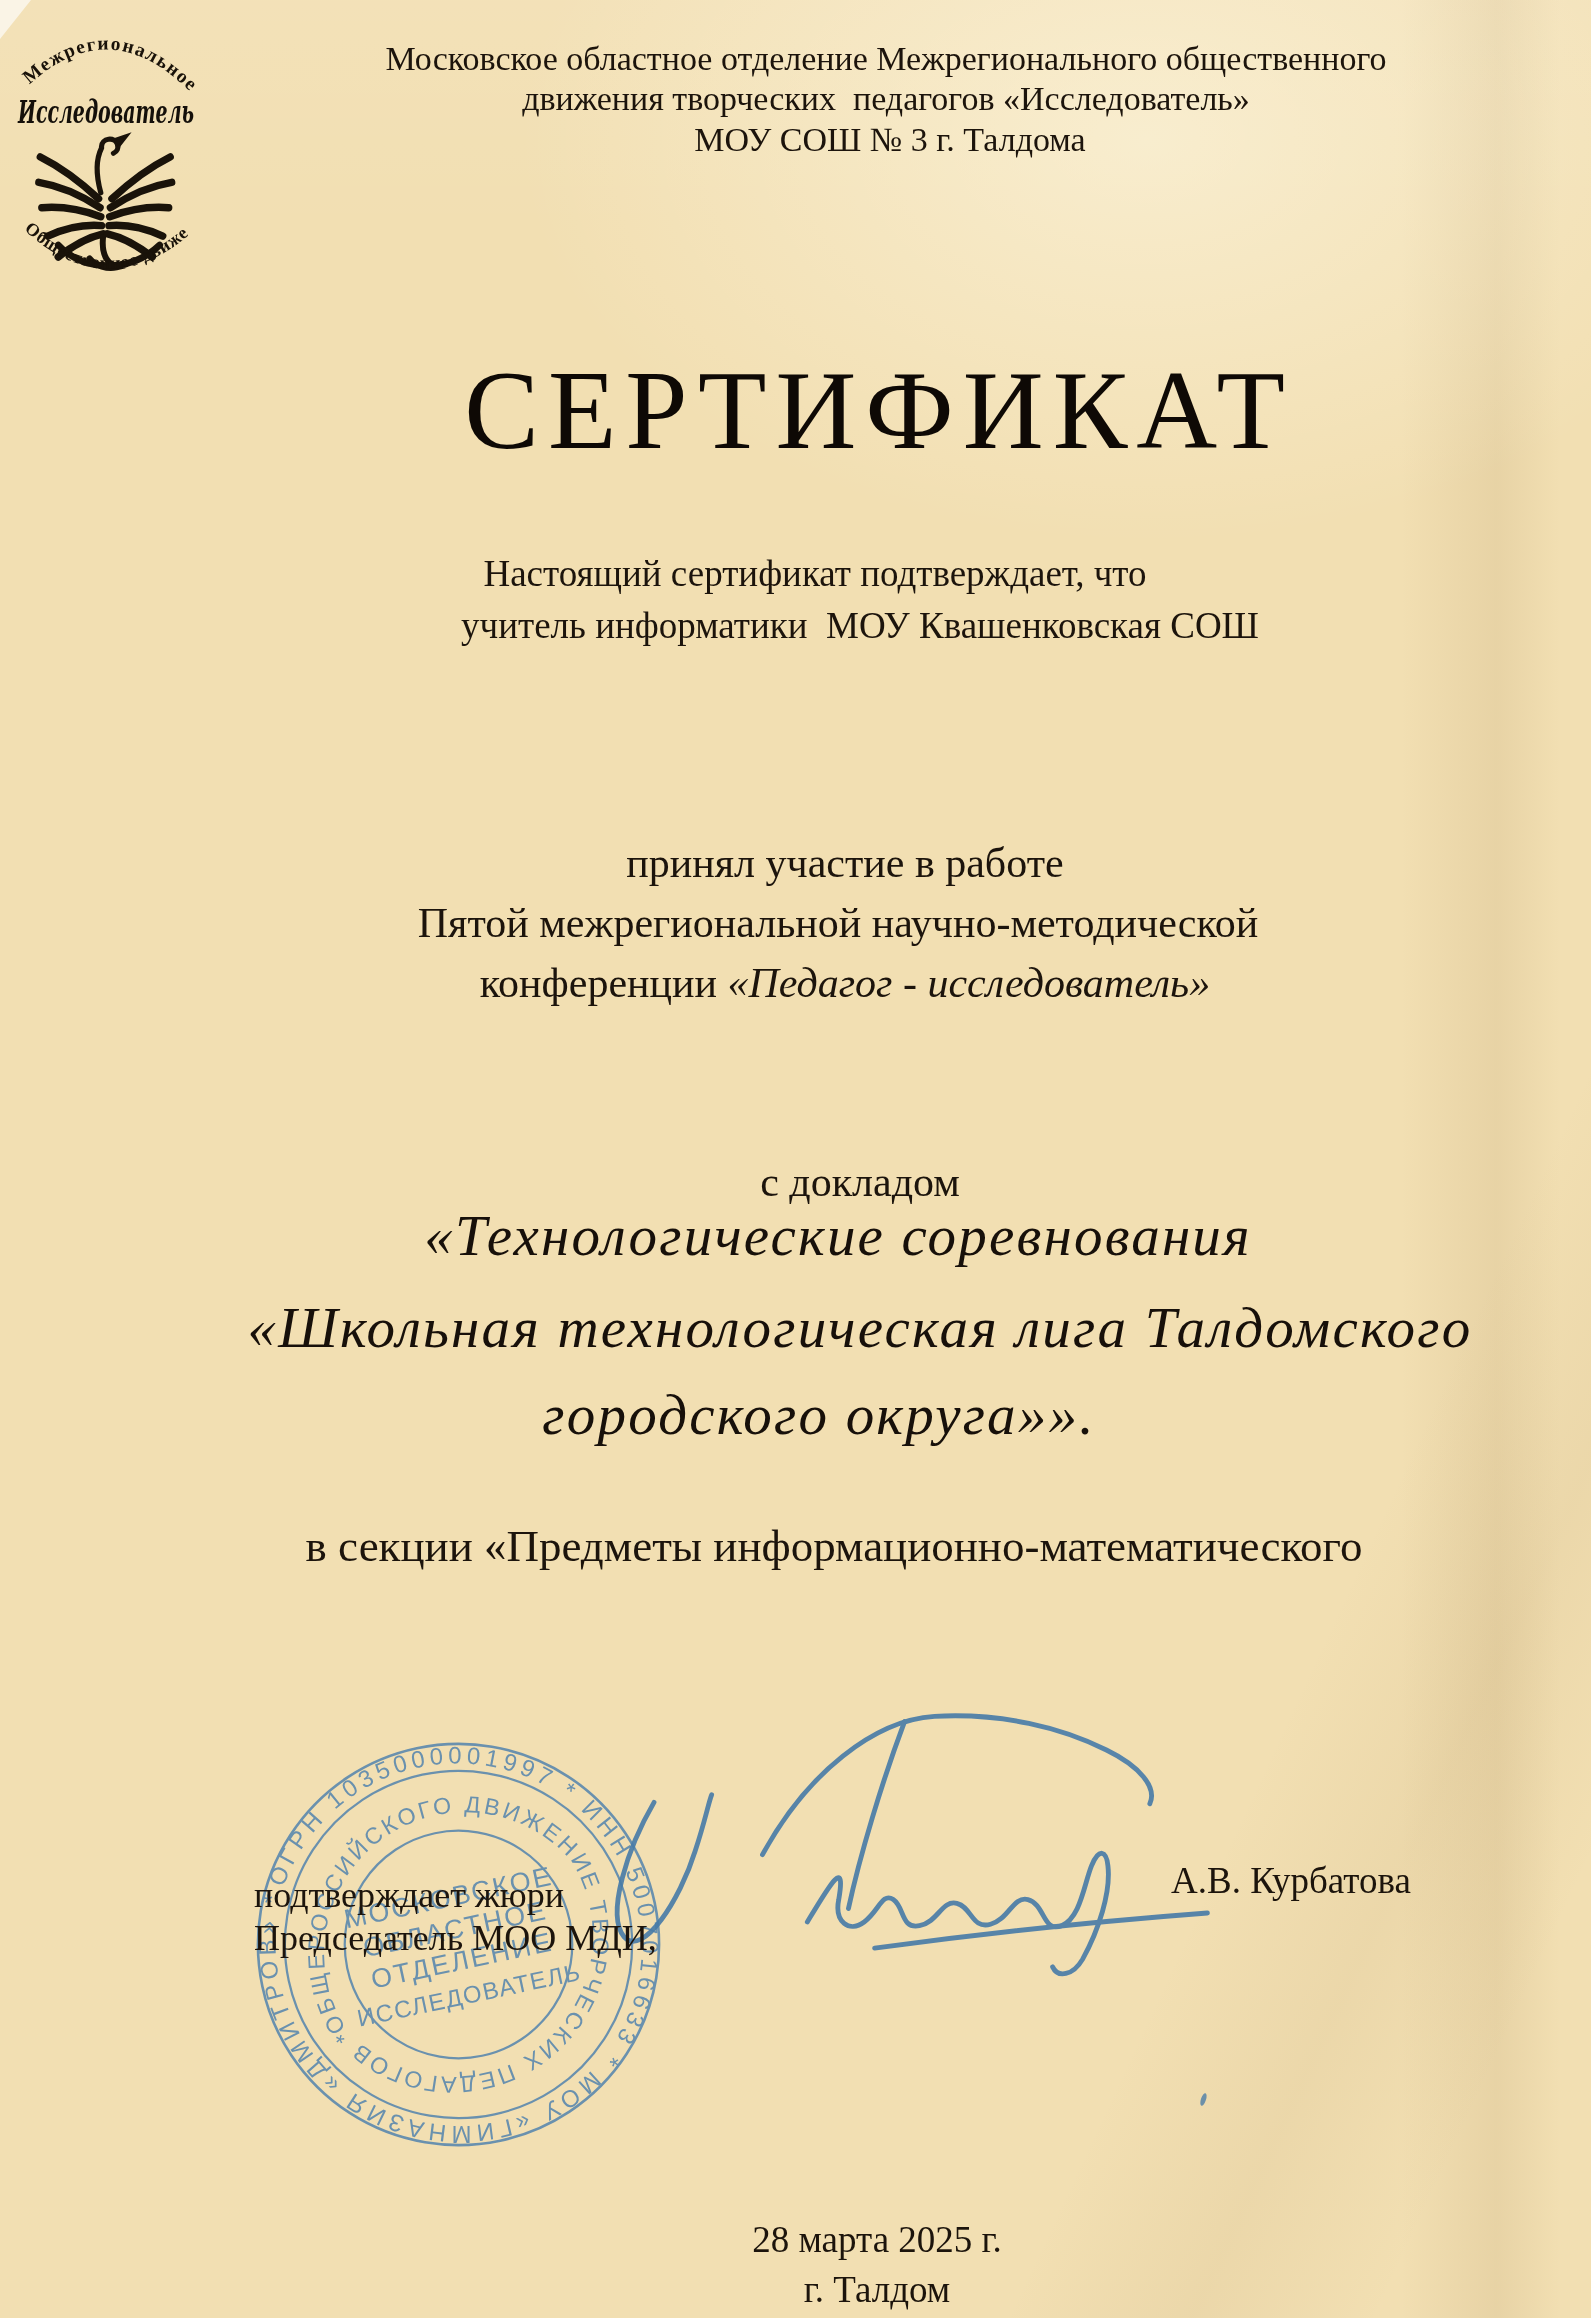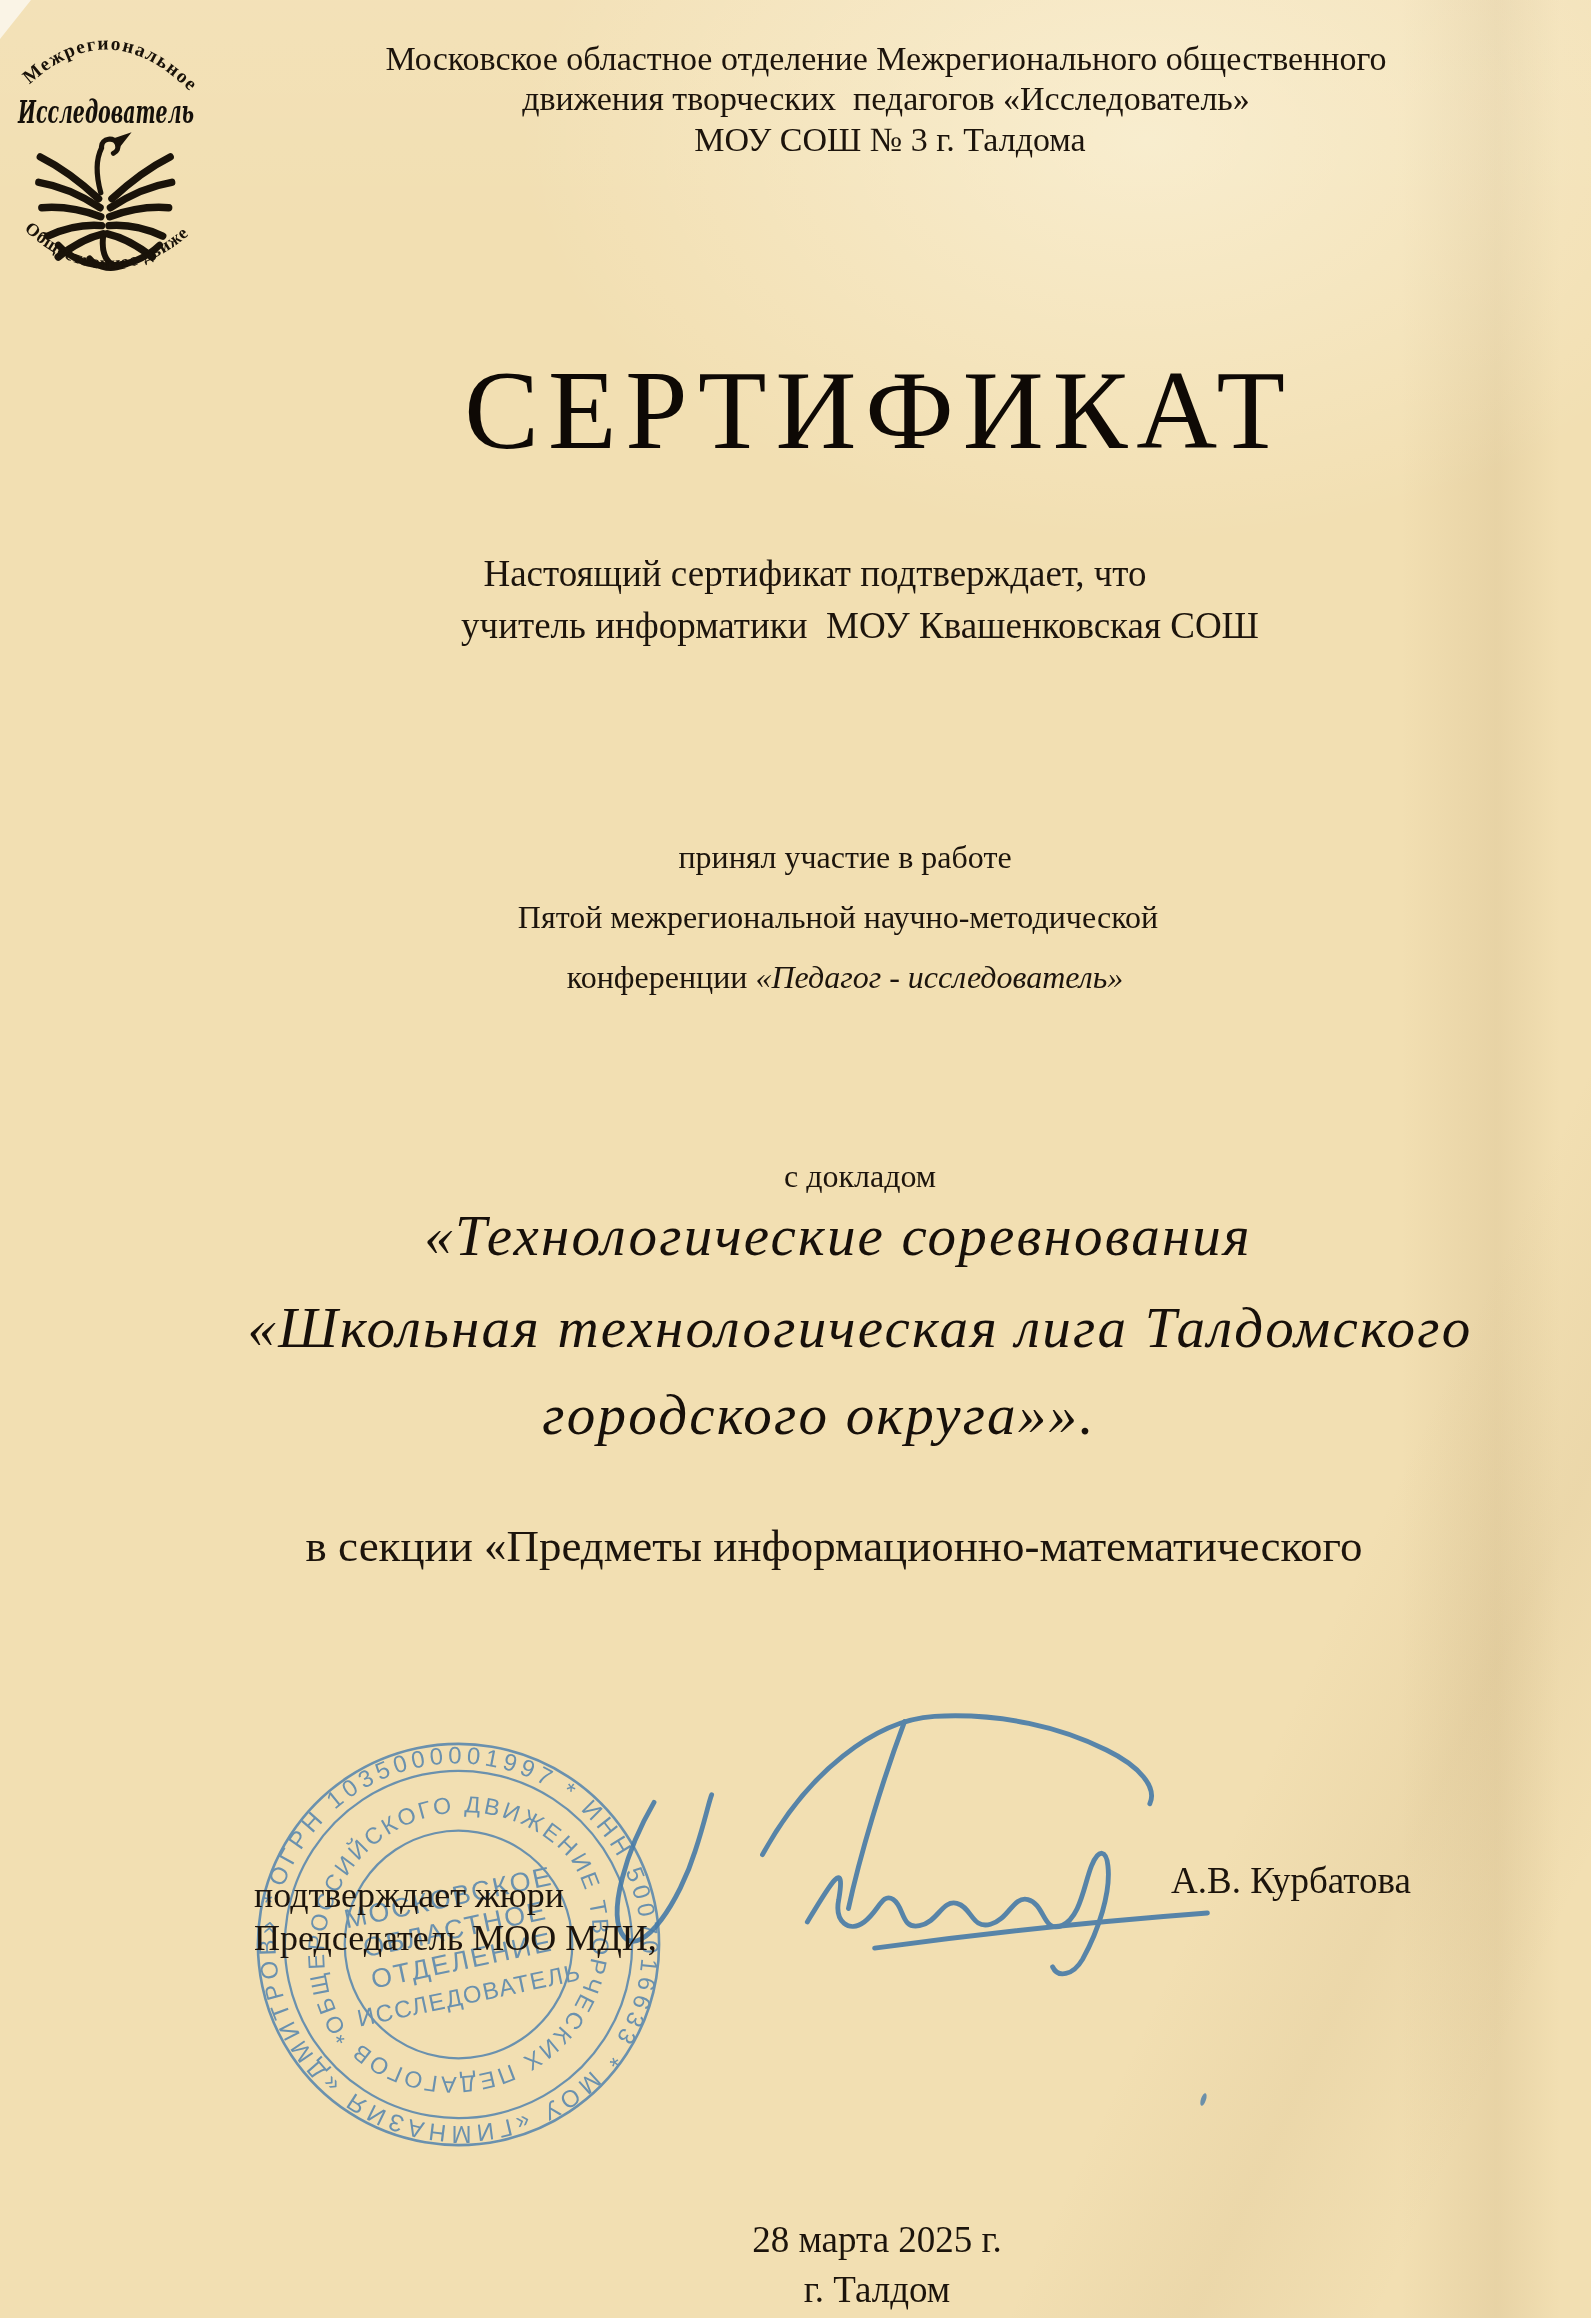--- a/index.html
+++ b/index.html
@@ -15,21 +15,21 @@
   }
   .abs { position:absolute; }
   .ctr { transform:translateX(-50%); white-space:pre; }
   .line { white-space:pre; }
   .hdr  { font-size:34px; line-height:39px; }
   .title {
     font-size:112px; letter-spacing:9px;
     color:#0e0905; font-weight:500;
   }
   .b50 { font-size:37px; }
-  .b56 { font-size:32px; }
+  .b56 { font-size:42px; }
   .b60 { font-size:45px; }
   .name { font-size:48px; font-weight:bold; letter-spacing:6px; color:#140d06; }
   .script { font-size:57px; font-style:italic; letter-spacing:2.2px; color:#17100a; }
   .ital { font-style:italic; }
   .lbl { font-size:36px; }
   .corner-sliver {
     position:absolute; left:0; top:0; width:31px; height:39px;
     background:#faf4e6; clip-path:polygon(0 0, 100% 0, 0 100%);
   }
   .ink-speck {

